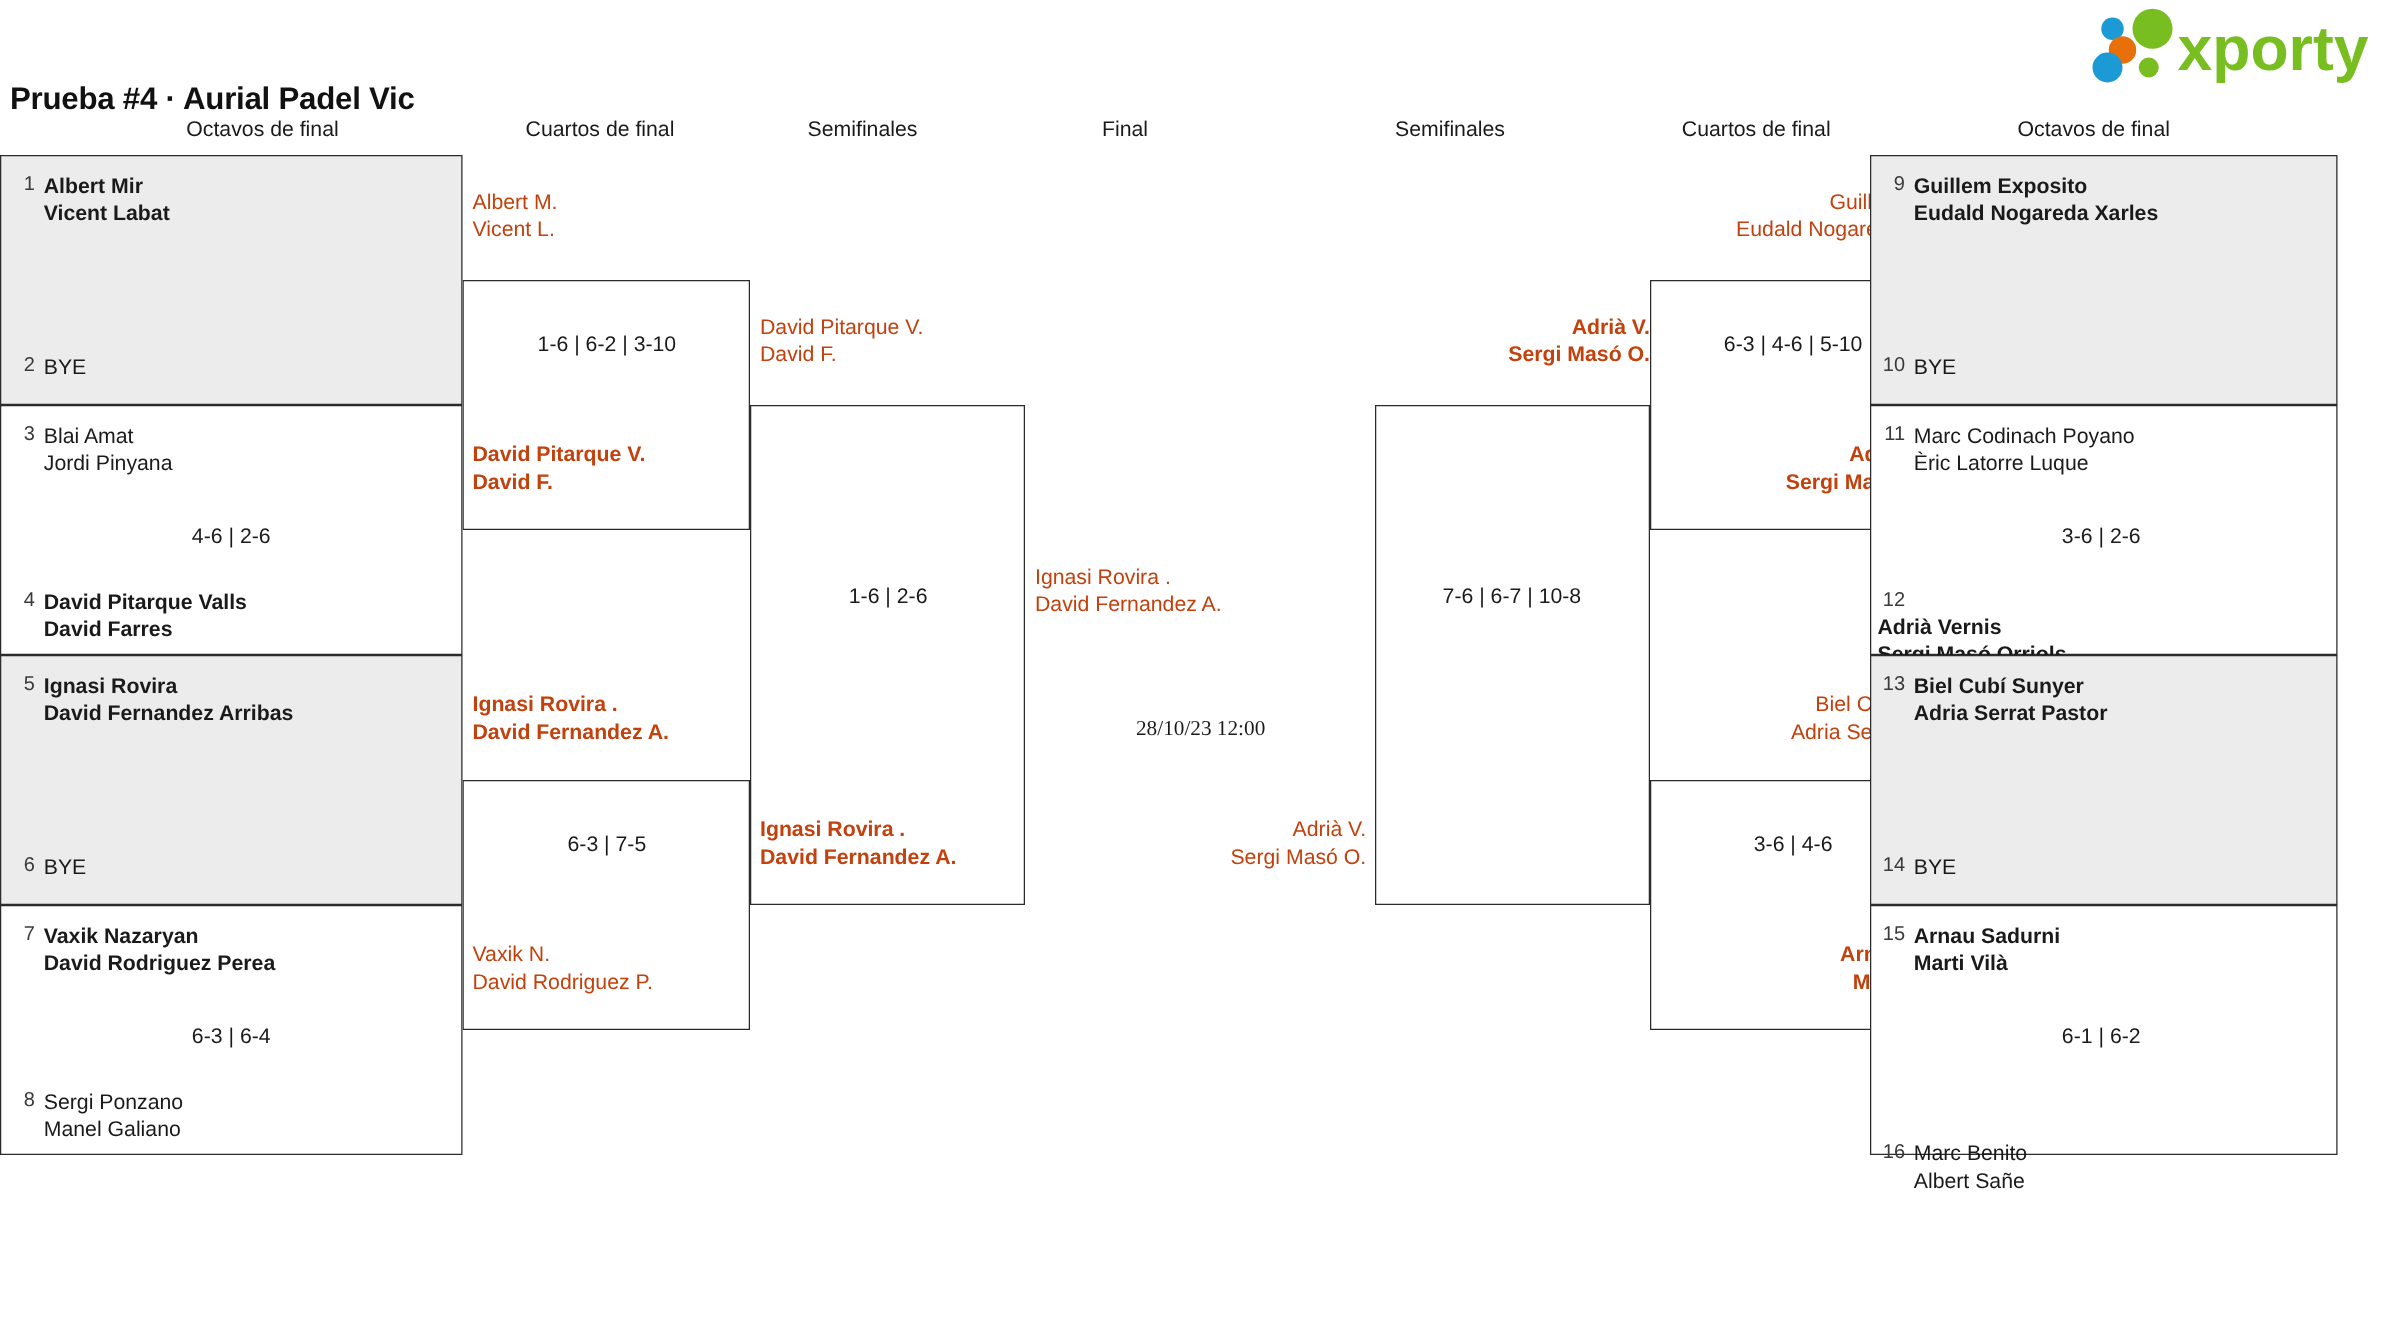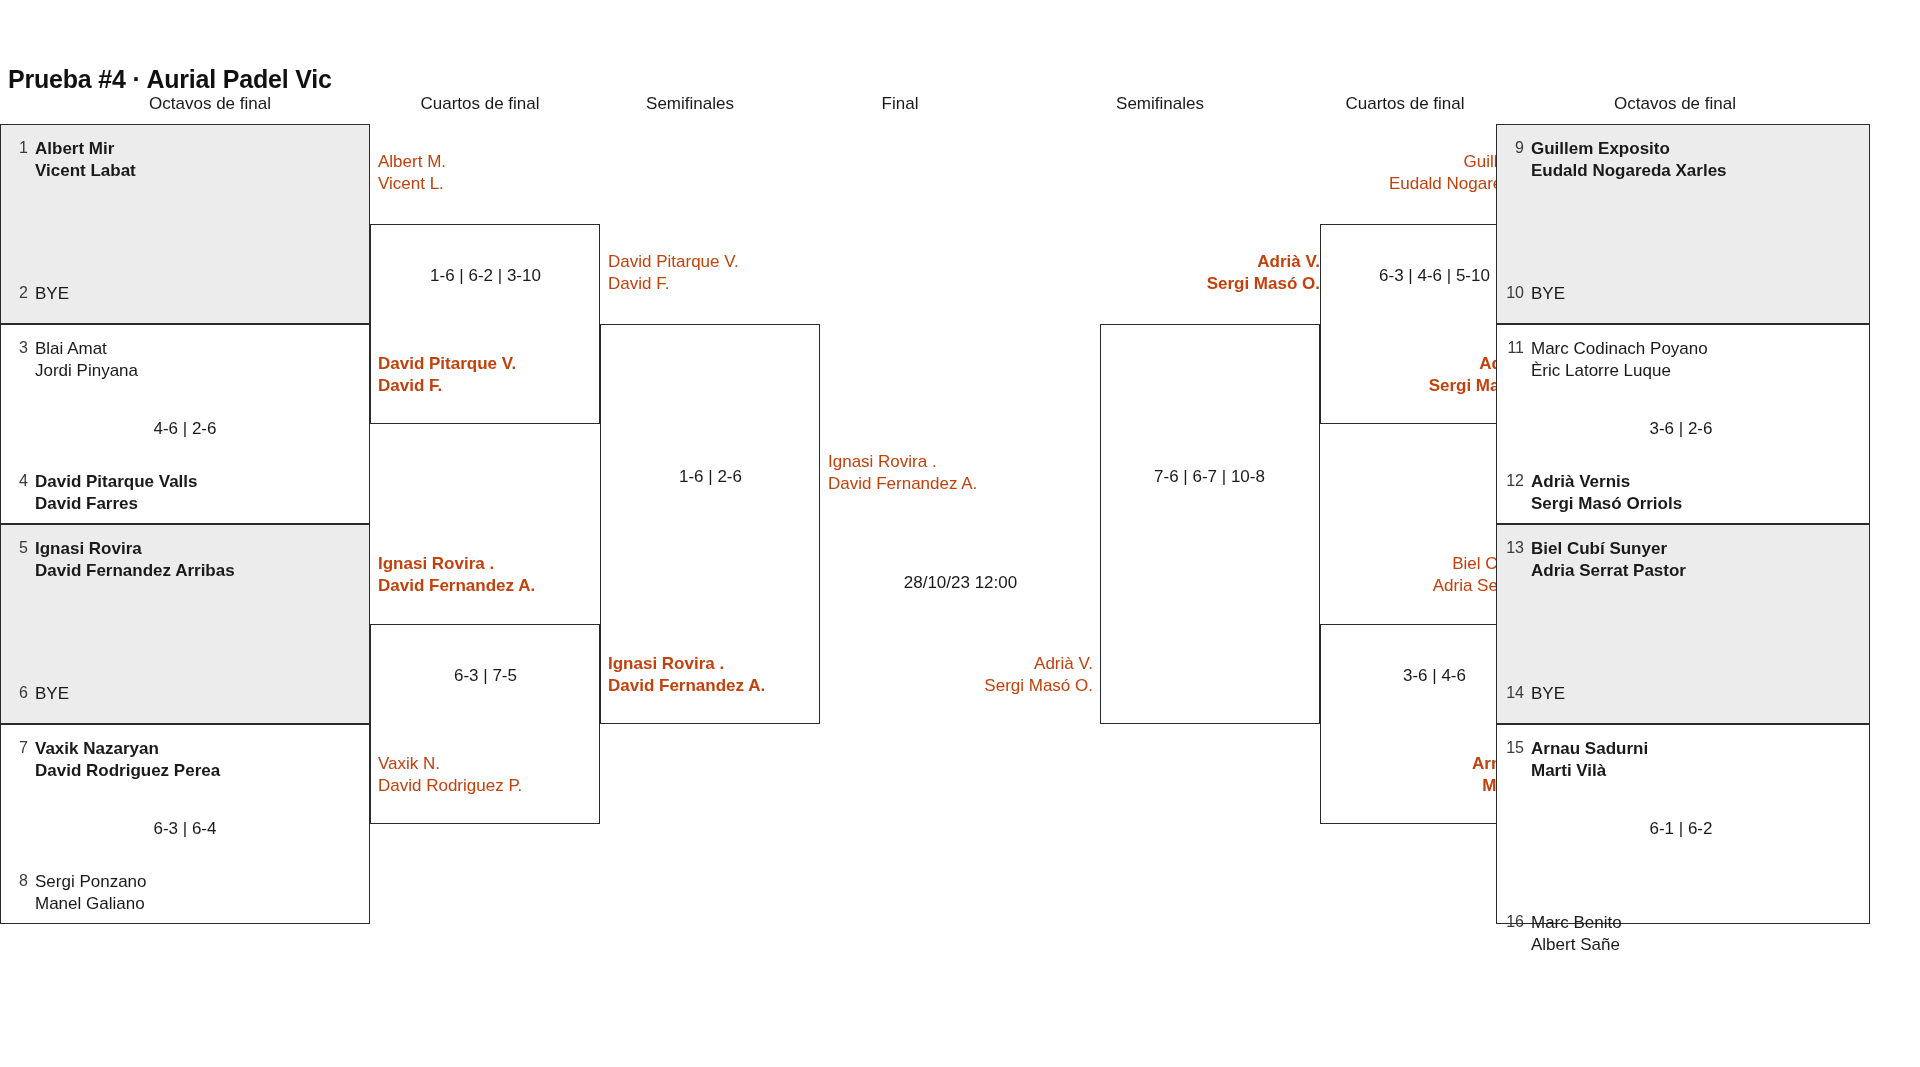--- a/index.html
+++ b/index.html
@@ -72,20 +72,30 @@
 </head>
 <body>
 
 <div id="root">
 
   <div class="header-title">
     <div>Prueba #4 · Aurial Padel Vic</div>
     <div>Fase final. 2a Masculina</div>
   </div>
 
+  <div class="logo">
+    <svg viewBox="0 0 240 62" width="240" height="62" aria-hidden="true">
+      <circle cx="22" cy="17" r="9" fill="#1b9ad6"></circle>
+      <circle cx="54" cy="17" r="16" fill="#78be20"></circle>
+      <circle cx="30" cy="34" r="11" fill="#e8700a"></circle>
+      <circle cx="18" cy="48" r="12" fill="#1b9ad6"></circle>
+      <circle cx="51" cy="48" r="8" fill="#78be20"></circle>
+      <text x="74" y="50" font-family="Liberation Sans, sans-serif" font-size="50" font-weight="700" fill="#78be20">xporty</text>
+    </svg>
+  </div>
 
   <div class="round-label" style="left:40px;  top:93px;  width:340px;">Octavos de final</div>
   <div class="round-label" style="left:310px; top:93px;  width:340px;">Cuartos de final</div>
   <div class="round-label" style="left:545px; top:93px;  width:290px;">Semifinales</div>
   <div class="round-label" style="left:785px; top:93px;  width:230px;">Final</div>
   <div class="round-label" style="left:1015px;top:93px;  width:290px;">Semifinales</div>
   <div class="round-label" style="left:1235px;top:93px;  width:340px;">Cuartos de final</div>
   <div class="round-label" style="left:1505px;top:93px;  width:340px;">Octavos de final</div>
 
   <div class="box shaded" style="left:0px; top:124px; width:370px; height:200px;"></div>
@@ -152,21 +162,21 @@
 
   <div class="team" style="left:608px; top:251px;">David Pitarque V.
 David F.</div>
   <div class="box" style="left:600px; top:324px; width:220px; height:400px;"></div>
   <div class="score" style="left:608px; top:466px; width:205px;text-align:center;">1-6 | 2-6</div>
   <div class="team win" style="left:608px; top:653px;">Ignasi Rovira .
 David Fernandez A.</div>
 
   <div class="team" style="left:828px; top:451px;">Ignasi Rovira .
 David Fernandez A.</div>
-  <div class="score" style="left:828px; top:572px; width:265px;">28/10/23 12:00</div>
+  <div class="score" style="left:828px; top:572px; width:265px;font-family:Liberation Serif, serif;">28/10/23 12:00</div>
   <div class="team r win-off" style="left:828px; top:653px; width:265px; text-align:right;">Adrià V.
 Sergi Masó O.</div>
 
   <div class="team r win" style="left:1100px; top:251px; width:220px; text-align:right;">Adrià V.
 Sergi Masó O.</div>
   <div class="box" style="left:1100px; top:324px; width:220px; height:400px;"></div>
   <div class="score" style="left:1107px; top:466px; width:205px;">7-6 | 6-7 | 10-8</div>
 
   <div class="team r" style="left:1320px; top:151px; width:222px; text-align:right;">Guillem E.
 Eudald Nogareda X.</div>
@@ -193,21 +203,21 @@
     <span class="names bye">BYE</span>
   </div>
 
   <div class="box" style="left:1496px; top:324px; width:374px; height:200px;"></div>
   <div class="slot" style="left:1502px; top:338px;">
     <span class="seedno">11</span>
     <span class="names">Marc Codinach Poyano
 Èric Latorre Luque</span>
   </div>
   <div class="score" style="left:1526px; top:418px; width:310px;">3-6 | 2-6</div>
-  <div class="slot" style="left:1502px; top:471px;">
+  <div class="slot" style="left:1502px; top:471px;flex-direction:column;">
     <span class="seedno">12</span>
     <span class="names win">Adrià Vernis
 Sergi Masó Orriols</span>
   </div>
 
   <div class="box shaded" style="left:1496px; top:524px; width:374px; height:200px;"></div>
   <div class="slot" style="left:1502px; top:538px;">
     <span class="seedno">13</span>
     <span class="names win">Biel Cubí Sunyer
 Adria Serrat Pastor</span>

